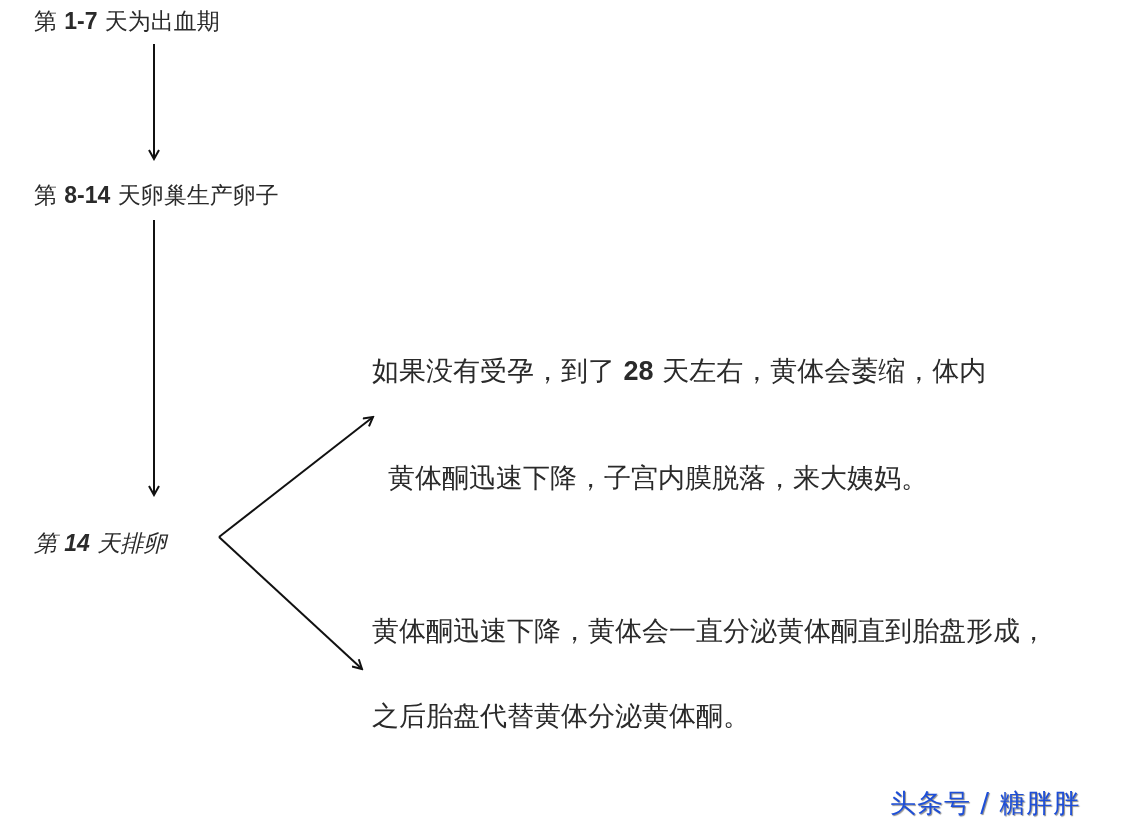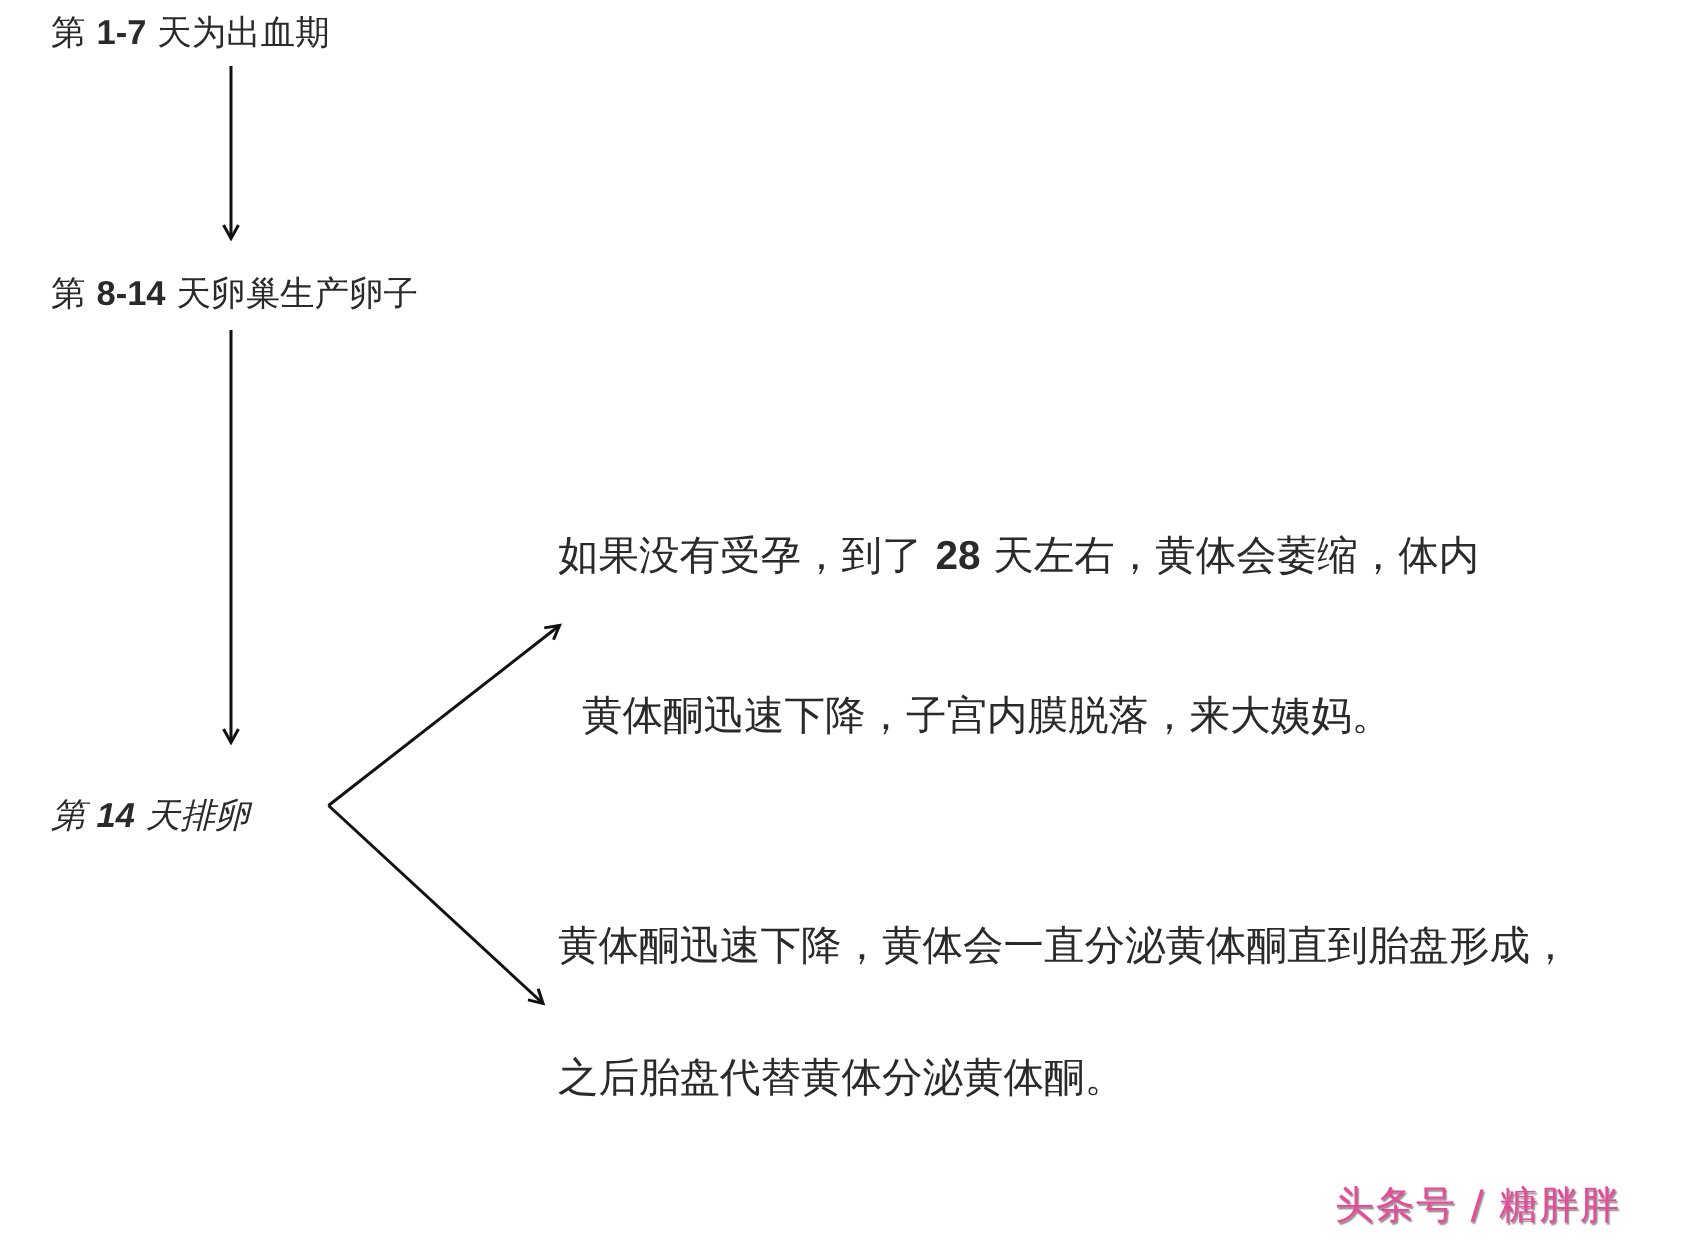--- a/index.html
+++ b/index.html
@@ -3,21 +3,21 @@
 <meta charset="utf-8">
 <style>
   html, body { margin:0; padding:0; background:#ffffff; }
   body { width:1127px; height:828px; position:relative; overflow:hidden;
          font-family:"DejaVu Sans", "Liberation Sans", sans-serif; color:#222; }
   .node { position:absolute; font-size:23px; line-height:1; white-space:nowrap; color:#2a2a2a; }
   .node b { font-family:"Liberation Sans", sans-serif; font-weight:bold; }
   .desc { position:absolute; font-size:27px; line-height:1; white-space:nowrap; color:#2a2a2a; }
   .desc b { font-family:"Liberation Sans", sans-serif; font-weight:bold; }
   svg.arrows { position:absolute; left:0; top:0; }
-  .watermark { position:absolute; left:890px; top:786px; font-size:26px; color:#ec4899;
+  .watermark { position:absolute; left:890px; top:786px; font-size:26px; color:#1d4ed8;
                text-shadow: 1px 1px 1px #8a8a8a; letter-spacing:1px; white-space:nowrap; }
 </style>
 </head>
 <body>
 
 <svg class="arrows" width="1127" height="828">
   <defs>
     <marker id="ah" markerWidth="12" markerHeight="12" refX="10" refY="6" orient="auto" markerUnits="userSpaceOnUse">
       <path d="M1,1 L10,6 L1,11" fill="none" stroke="#111" stroke-width="2"></path>
     </marker>
@@ -39,15 +39,15 @@
 <div class="node" style="left:34px; top:532px;font-style:italic;">
   <span>第 </span><b>14</b><span> 天排卵</span>
 </div>
 
 <div class="desc" style="left:372px; top:357px;">
   <span>如果没有受孕，到了 </span><b>28</b><span> 天左右，黄体会萎缩，体内</span>
 </div>
 <div class="desc" style="left:372px; top:464px;margin-left:16px;">黄体酮迅速下降，子宫内膜脱落，来大姨妈。</div>
 
 <div class="desc" style="left:372px; top:617px;">黄体酮迅速下降，黄体会一直分泌黄体酮直到胎盘形成，</div>
-<div class="desc" style="left:372px; top:705px;">之后胎盘代替黄体分泌黄体酮。</div>
+<div class="desc" style="left:372px; top:705px;font-family:Liberation Mono, monospace;">之后胎盘代替黄体分泌黄体酮。</div>
 
 <div class="watermark">头条号 / 糖胖胖</div>
 
 </body></html>

